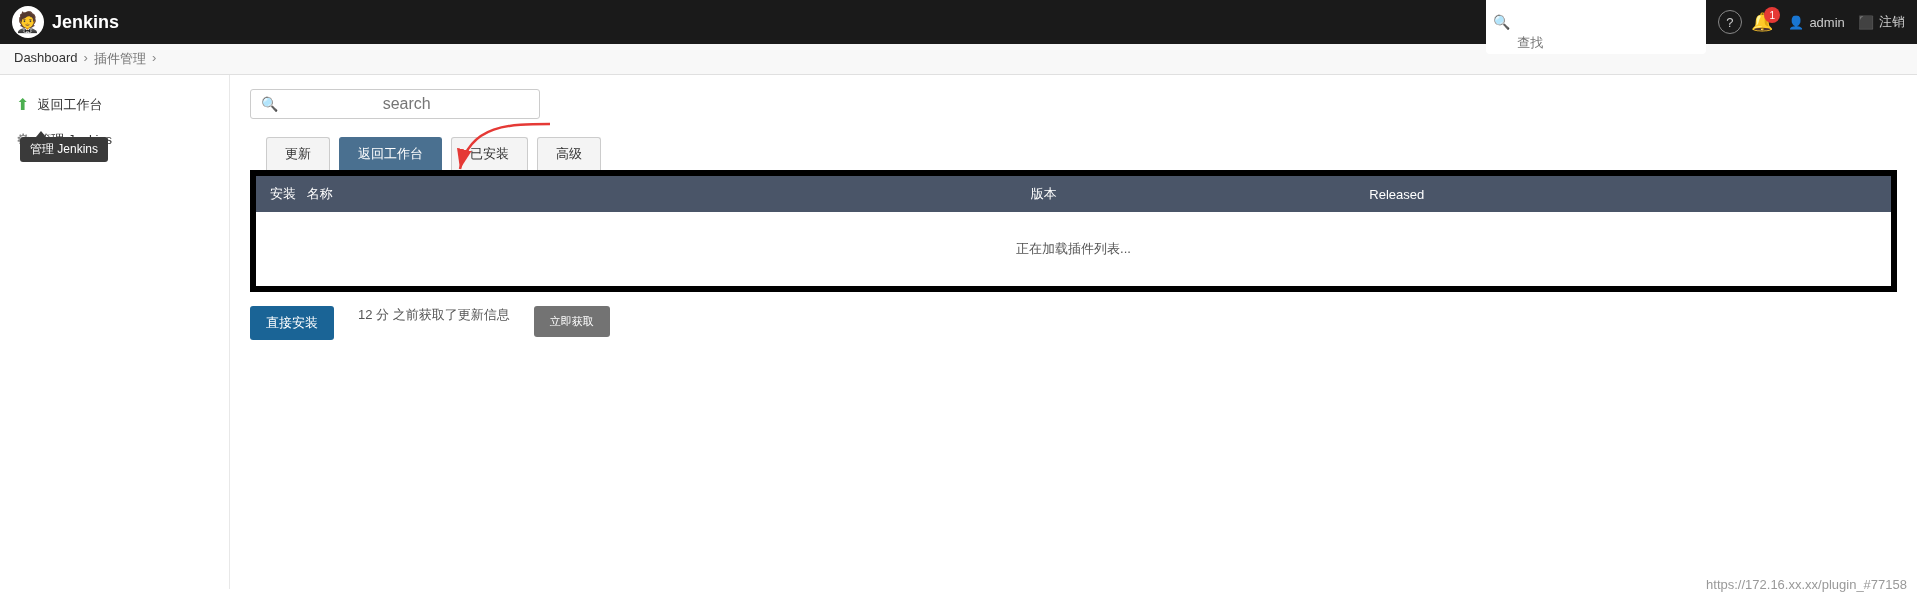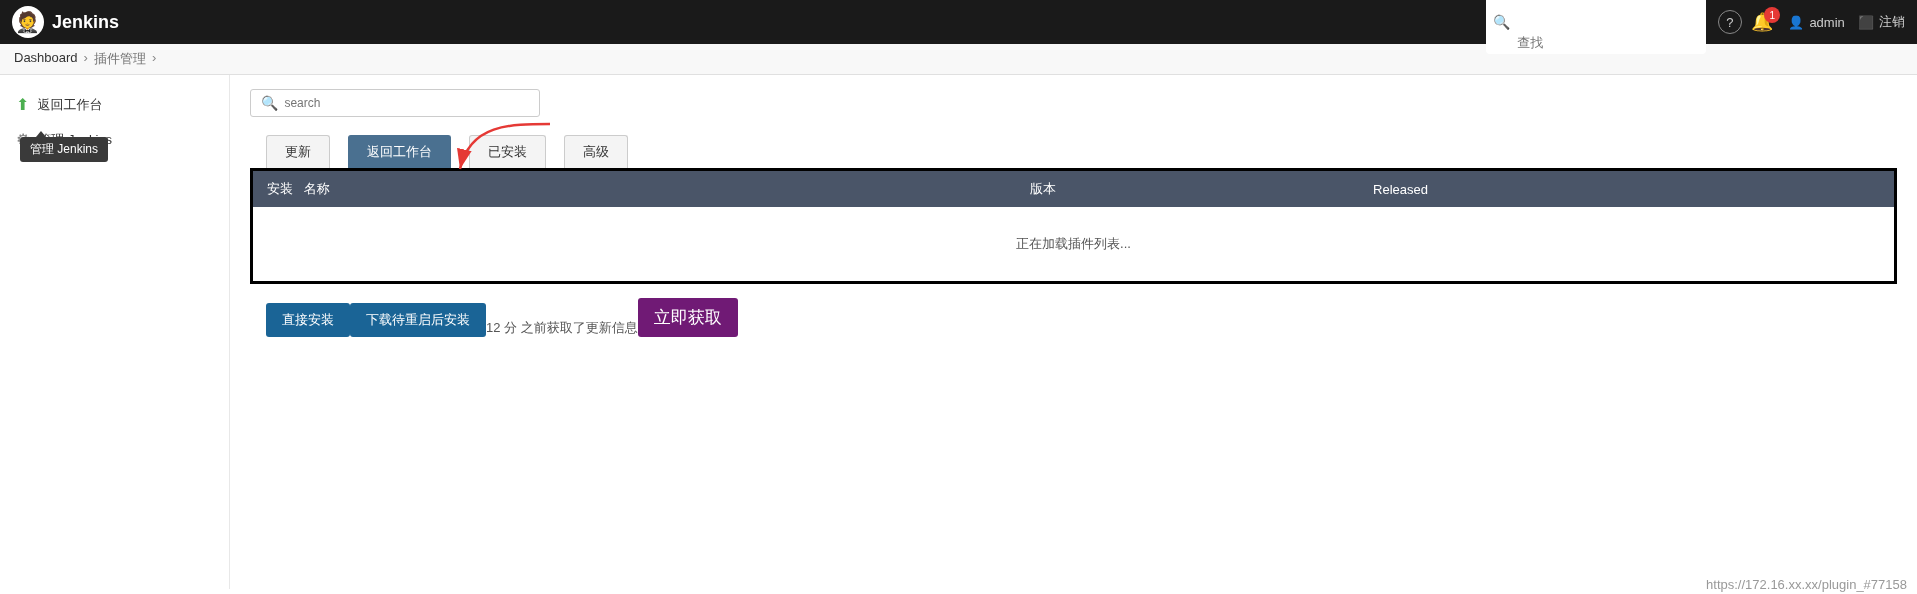--- a/index.html
+++ b/index.html
@@ -167,23 +167,24 @@
       border: 1px solid #ccc;
       border-radius: 3px;
       padding: 5px 10px;
       gap: 6px;
       background: #fff;
       width: 290px;
     }
     .plugin-search-box input {
       border: none;
       outline: none;
-      font-size: 12px;
+      font-size: 16px;
       flex: 1;
       color: #a16207;
+      text-align: center;
     }
     .plugin-search-icon { color: #888; font-size: 14px; }
 
     
     .tooltip-box {
       position: absolute;
       top: 42px;
       left: 10px;
       background: #3a3a3a;
       color: #fff;
@@ -199,21 +200,21 @@
       top: -6px;
       left: 16px;
       border-width: 0 5px 6px 5px;
       border-style: solid;
       border-color: transparent transparent #3a3a3a transparent;
     }
 
     
     .plugin-tabs {
       display: flex;
-      gap: 16px;
+      gap: 7px;
       margin-bottom: 0;
       margin-top: 18px;
       padding-left: 16px;
     }
     .plugin-tab {
       padding: 7px 18px;
       cursor: pointer;
       border: 1px solid #ccc;
       border-bottom: none;
       background: #f4f4f4;
@@ -225,21 +226,21 @@
     .plugin-tab.active {
       background: #4a7090;
       color: #fff;
       border-color: #4a7090;
     }
 
     
     .plugin-table {
       width: 100%;
       border-collapse: collapse;
-      border: 3px solid #000000;
+      border: 6px solid #000000;
     }
     .plugin-table thead {
       background: #4a5568;
       color: #fff;
     }
     .plugin-table th {
       padding: 9px 14px;
       text-align: left;
       font-size: 13px;
       font-weight: normal;
@@ -251,24 +252,23 @@
     }
     .plugin-table .loading-row td {
       text-align: center;
       color: #555;
       padding: 28px;
     }
 
     
     .bottom-actions {
       display: flex;
-      align-items: flex-end;
-      gap: 0;
+      align-items: flex-start;
+      gap: 24px;
       margin-top: 14px;
-      margin-left: 16px;
     }
     .btn-primary {
       background: #1a6496;
       color: #fff;
       border: none;
       padding: 8px 16px;
       border-radius: 3px;
       cursor: pointer;
       font-size: 13px;
     }
@@ -279,27 +279,27 @@
       padding: 8px 16px;
       border-radius: 3px;
       cursor: pointer;
       font-size: 13px;
     }
     .info-text {
       color: #555;
       font-size: 13px;
     }
     .btn-update {
-      background: #701a75;
+      background: #737373;
       color: #fff;
       border: none;
       padding: 8px 16px;
       border-radius: 3px;
       cursor: pointer;
-      font-size: 17px;
+      font-size: 11px;
     }
 
     
     .page-footer {
       position: fixed;
       bottom: 2px;
       right: 10px;
       font-size: 13px;
       color: #999;
     }
@@ -406,21 +406,20 @@
       <tbody>
         <tr class="loading-row">
           <td colspan="4">正在加载插件列表...</td>
         </tr>
       </tbody>
     </table>
 
     
     <div class="bottom-actions">
       <button class="btn-primary">直接安装</button>
-      <button class="btn-secondary">下载待重启后安装</button>
       <span class="info-text">12 分 之前获取了更新信息</span>
       <button class="btn-update">立即获取</button>
     </div>
 
   </div>
 </div>
 
 <div class="page-footer">
   <span>https://172.16.xx.xx/plugin_#77158</span>
 </div>

